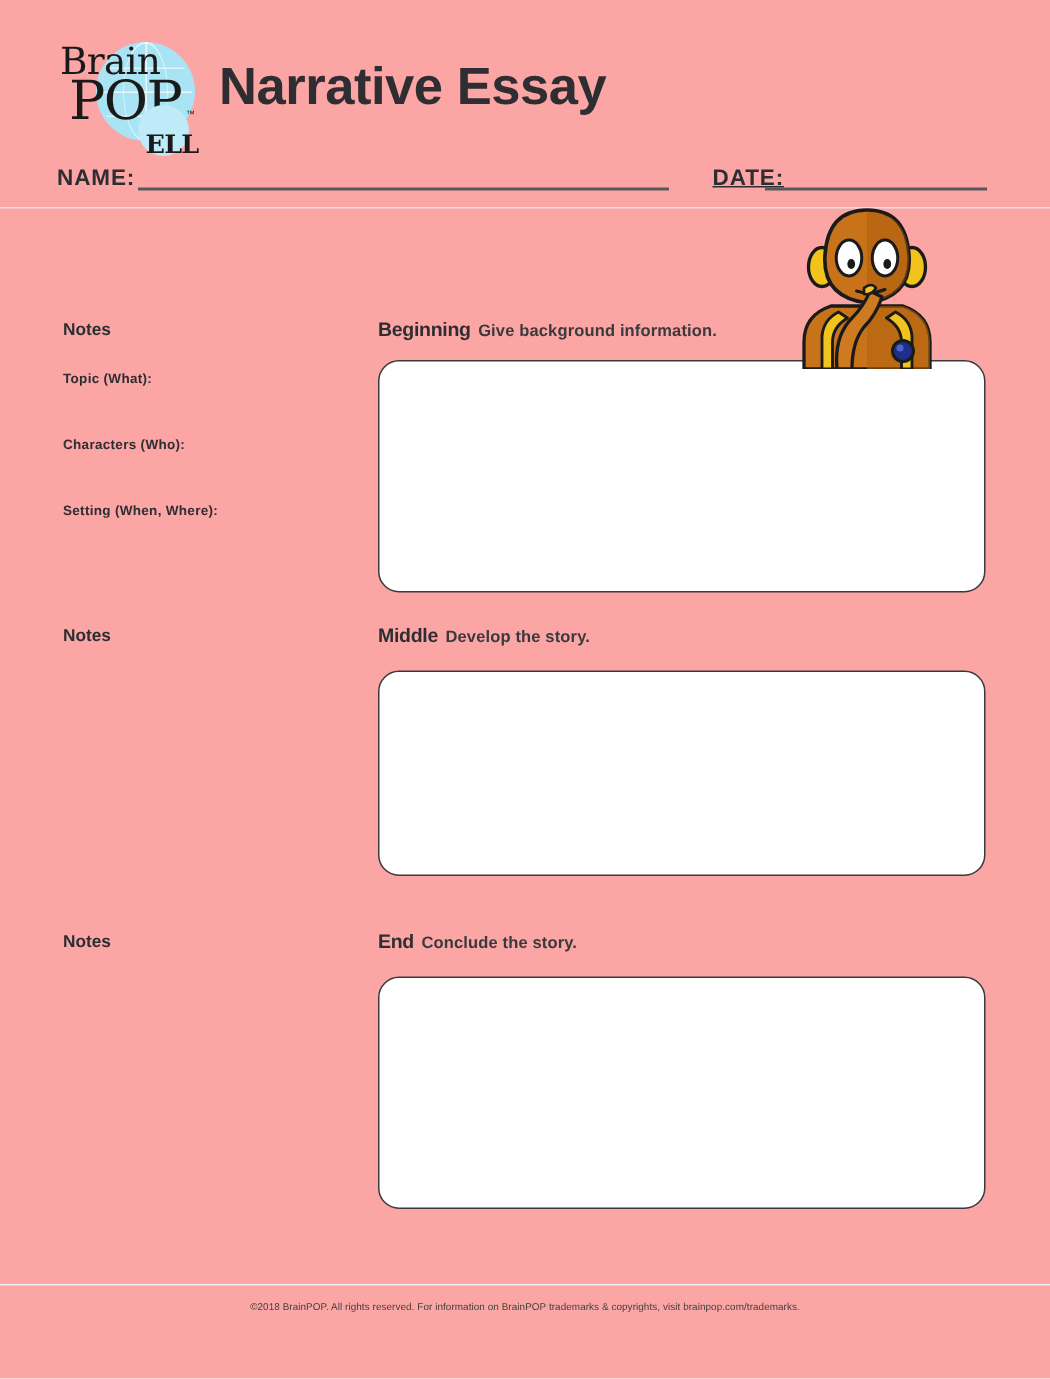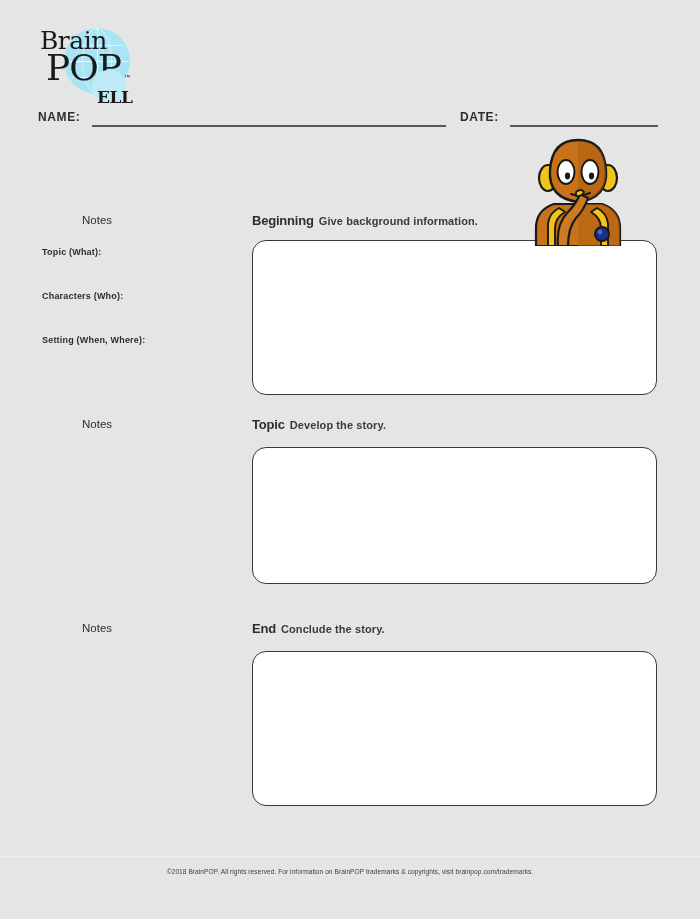--- a/index.html
+++ b/index.html
@@ -9,21 +9,21 @@
     background: #ffffff;
   }
   body {
     font-family: "Liberation Sans", sans-serif;
     -webkit-font-smoothing: antialiased;
   }
   #page {
     position: relative;
     width: 700px;
     height: 919px;
-    background: #e5e5e5;
+    background: #fca5a5;
     overflow: hidden;
   }
 
   
   #header {
     position: absolute;
     left: 0; top: 0;
     width: 700px; height: 100px;
   }
   #logo {
@@ -119,28 +119,28 @@
   }
 
   
   #namedate {
     position: absolute;
     left: 0; top: 108px;
     width: 700px; height: 24px;
   }
   .field-label {
     position: absolute;
-    font-size: 12px;
+    font-size: 15px;
     font-weight: 700;
     color: #2e2e32;
     letter-spacing: 0.6px;
     top: 2px;
   }
   #name-label { left: 38px; }
-  #date-label { left: 460px; }
+  #date-label { left: 475px; text-decoration: underline; }
   .field-rule {
     position: absolute;
     height: 2px;
     background: #58585b;
     top: 17px;
   }
   #name-rule { left: 92px; width: 354px; }
   #date-rule { left: 510px; width: 148px; }
 
   #header-rule {
@@ -153,23 +153,22 @@
   
   .section { position: absolute; left: 0; width: 700px; }
   #section-beginning { top: 205px; }
   #section-middle    { top: 409px; }
   #section-end       { top: 613px; }
 
   .notes-title {
     position: absolute;
     left: 42px; top: 9px;
     font-size: 11.5px;
-    font-weight: 400;
-    color: #2e2e32;
-    margin-left: 40px;
+    font-weight: 700;
+    color: #2e2e32;
   }
   .note-line {
     position: absolute;
     left: 42px;
     font-size: 9px;
     font-weight: 700;
     color: #2e2e32;
     letter-spacing: 0.2px;
     white-space: nowrap;
   }
@@ -250,20 +249,21 @@
         <div class="par2"></div>
         <div class="par3"></div>
       </div>
       <div class="logo-word" id="logo-brain">Brain</div>
       <div class="logo-word" id="logo-pop">POP</div>
       <div id="logo-ell-circle"></div>
       <div class="logo-word" id="logo-ell">ELL</div>
       <div class="logo-word" id="logo-tm">™</div>
     </div>
 
+    <div id="page-title">Narrative Essay</div>
   </div>
 
   <div id="namedate">
     <div class="field-label" id="name-label">NAME:</div>
     <div class="field-rule" id="name-rule"></div>
     <div class="field-label" id="date-label">DATE:</div>
     <div class="field-rule" id="date-rule"></div>
   </div>
   <div id="header-rule"></div>
 
@@ -313,21 +313,21 @@
       <span class="strong">Beginning</span><span class="sub">Give background information.</span>
     </div>
 
     <div class="answer-box" id="box-beginning"></div>
   </div>
 
   <div class="section" id="section-middle">
     <div class="notes-title">Notes</div>
 
     <div class="sec-heading">
-      <span class="strong">Topic</span><span class="sub">Develop the story.</span>
+      <span class="strong">Middle</span><span class="sub">Develop the story.</span>
     </div>
 
     <div class="answer-box" id="box-middle"></div>
   </div>
 
   <div class="section" id="section-end">
     <div class="notes-title">Notes</div>
 
     <div class="sec-heading">
       <span class="strong">End</span><span class="sub">Conclude the story.</span>

